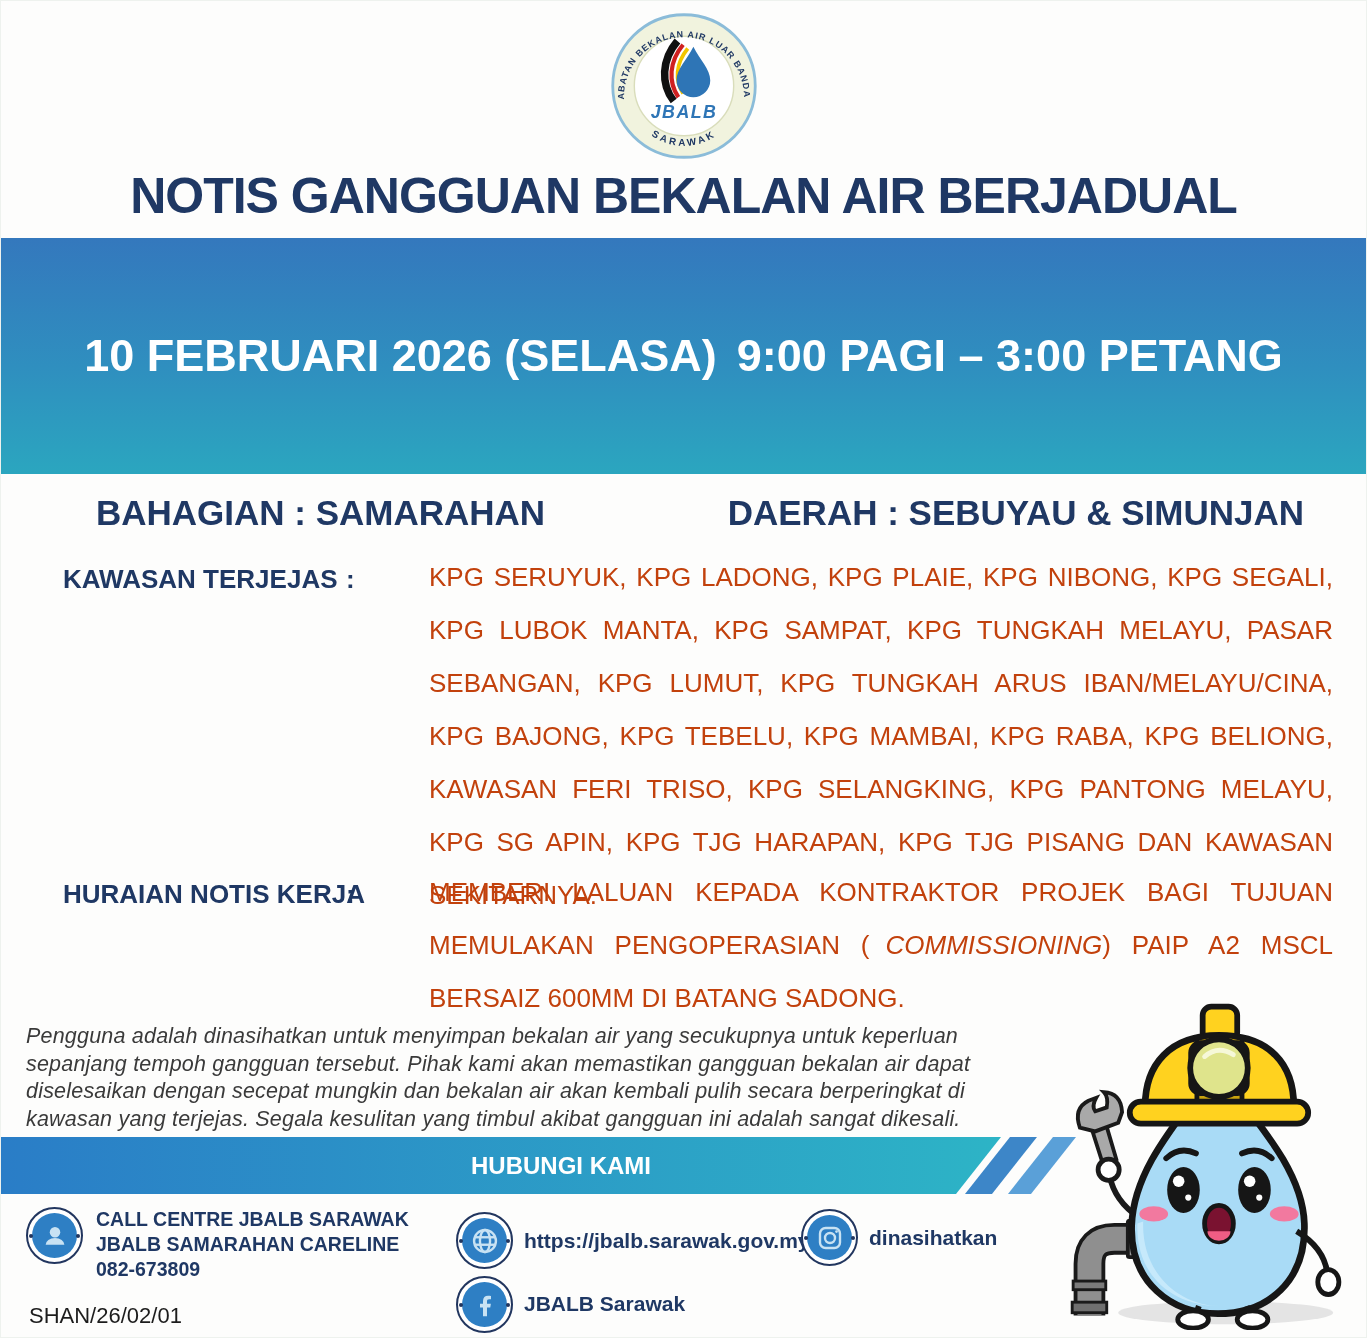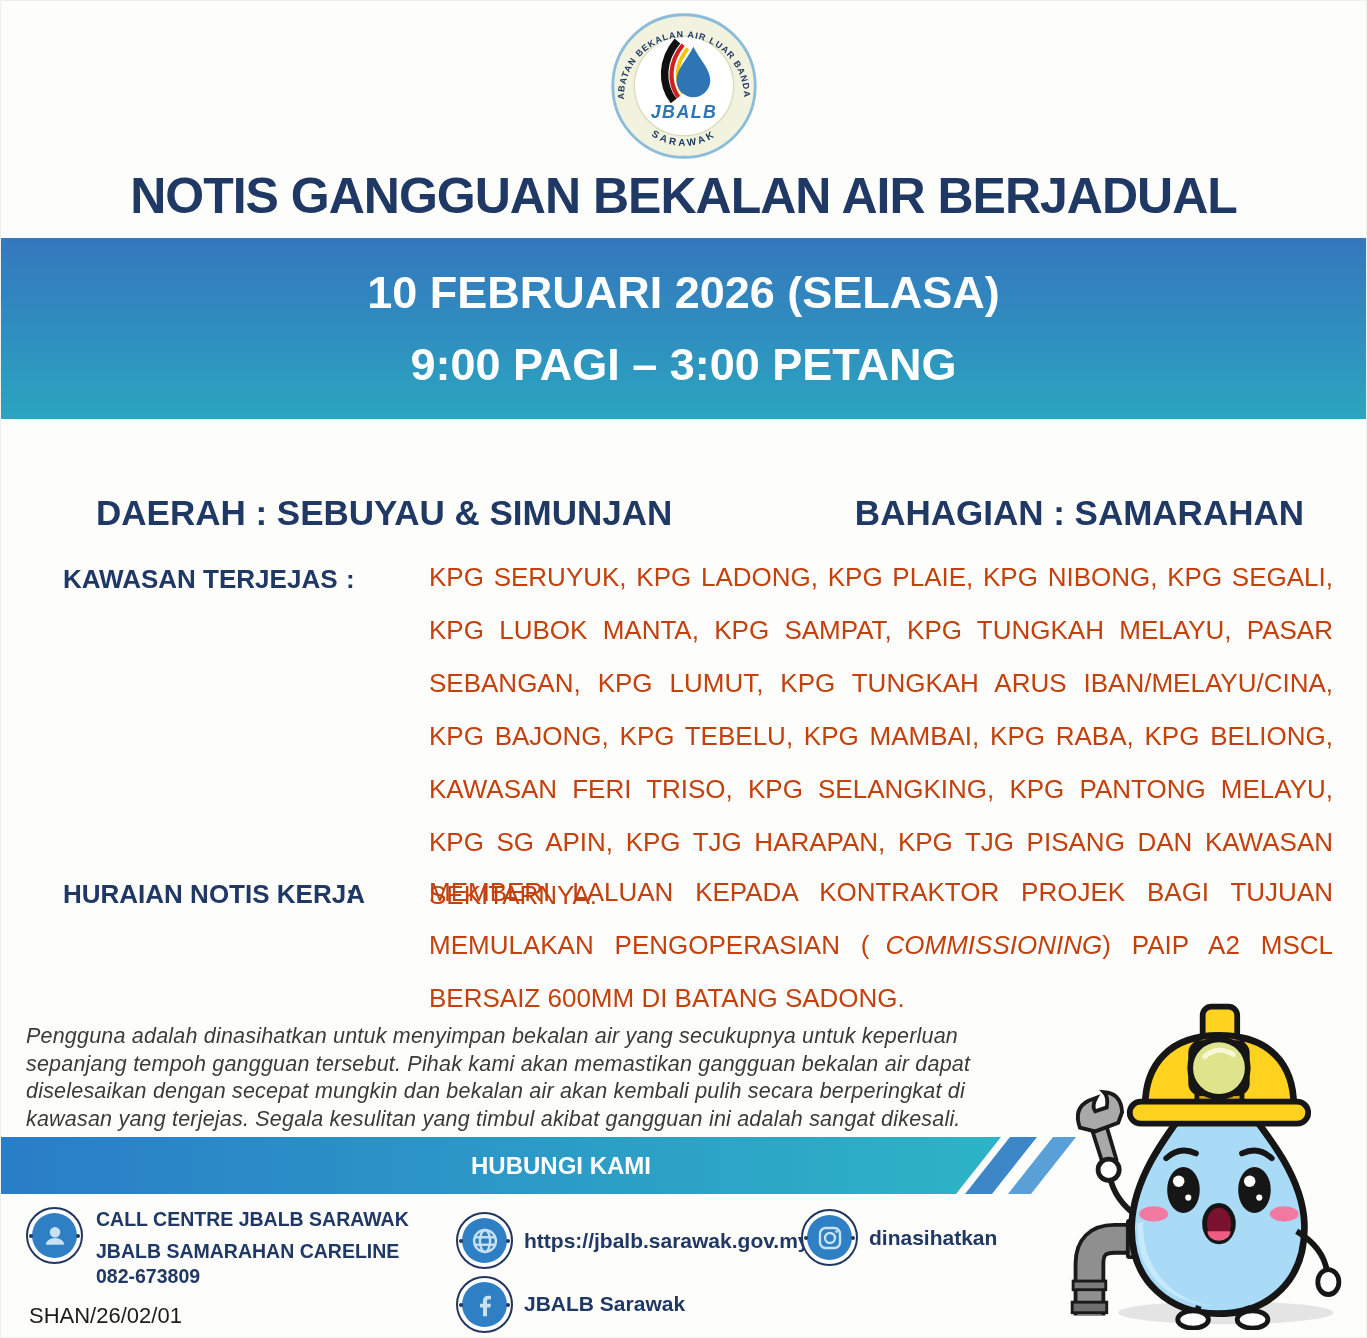--- a/index.html
+++ b/index.html
@@ -16,23 +16,23 @@
   
   .logo { position: absolute; top: 10px; left: 50%; transform: translateX(-50%); width: 150px; height: 150px; }
   
   .title {
     position: absolute; top: 166px; left: 0; width: 100%;
     text-align: center; font-size: 50px; font-weight: bold;
     letter-spacing: -1px; color: #1f3864; white-space: nowrap;
   }
   
   .sched-banner {
-    position: absolute; top: 237px; left: 0; width: 100%; height: 181px;
+    position: absolute; top: 237px; left: 0; width: 100%; height: 236px;
     background: linear-gradient(180deg, #3478bd 0%, #2f8fbf 55%, #2ba6bf 100%);
-    display: flex; flex-direction: column; align-items: center; justify-content: center;
+    display: flex; flex-direction: row; align-items: center; justify-content: center;
     gap: 20px; color: #ffffff;
   }
   .sched-banner .line { font-size: 45px; font-weight: bold; letter-spacing: 0; white-space: nowrap; }
   
   .region-row {
     position: absolute; top: 492px; left: 95px; right: 62px;
     display: flex; justify-content: space-between;
     font-size: 35px; font-weight: bold; color: #1f3864; white-space: nowrap;
   }
   
@@ -88,21 +88,21 @@
     content: ""; position: absolute; width: 4px; height: 4px; border-radius: 50%;
     background: #22365f; top: 50%; margin-top: -2px;
   }
   .c-icon::before { left: 1px; }
   .c-icon::after  { right: 1px; }
   .icon-person    { left: 25px;  top: 1206px; }
   .icon-globe     { left: 455px; top: 1211px; }
   .icon-facebook  { left: 455px; top: 1275px; }
   .icon-instagram { left: 800px; top: 1208px; }
   .call-block { position: absolute; left: 95px; top: 1206px; color: #1f3864; font-weight: bold; font-size: 19.5px; line-height: 25px; }
-  .call-block .grp + .grp { margin-top: 7px; }
+  .call-block .grp + .grp { }
   .c-text { position: absolute; color: #1f3864; font-weight: bold; font-size: 21px; white-space: nowrap; }
   .t-website   { left: 523px; top: 1228px; }
   .t-facebook  { left: 523px; top: 1291px; }
   .t-instagram { left: 868px; top: 1225px; }
   .ref-code { position: absolute; left: 28px; top: 1302px; font-size: 22px; color: #1c1c1c; }
   
   .mascot { position: absolute; left: 1052px; top: 998px; }
 </style>
 </head>
 <body>
@@ -134,22 +134,22 @@
   </div>
 
   <div class="title">NOTIS GANGGUAN BEKALAN AIR BERJADUAL</div>
 
   <div class="sched-banner">
     <div class="line">10 FEBRUARI 2026 (SELASA)</div>
     <div class="line">9:00 PAGI – 3:00 PETANG</div>
   </div>
 
   <div class="region-row">
+    <span>BAHAGIAN : SAMARAHAN</span>
     <span>DAERAH : SEBUYAU &amp; SIMUNJAN</span>
-    <span>BAHAGIAN : SAMARAHAN</span>
   </div>
 
   <div class="sec-label kawasan-label">KAWASAN TERJEJAS</div>
   <div class="sec-colon kawasan-colon">:</div>
   <div class="sec-body kawasan-body">KPG SERUYUK, KPG LADONG, KPG PLAIE, KPG NIBONG, KPG SEGALI, KPG LUBOK MANTA, KPG SAMPAT, KPG TUNGKAH MELAYU, PASAR SEBANGAN, KPG LUMUT, KPG TUNGKAH ARUS IBAN/MELAYU/CINA, KPG BAJONG, KPG TEBELU, KPG MAMBAI, KPG RABA, KPG BELIONG, KAWASAN FERI TRISO, KPG SELANGKING, KPG PANTONG MELAYU, KPG SG APIN, KPG TJG HARAPAN, KPG TJG PISANG DAN KAWASAN SEKITARNYA.</div>
 
   <div class="sec-label huraian-label">HURAIAN NOTIS KERJA</div>
   <div class="sec-colon huraian-colon">:</div>
   <div class="sec-body huraian-body"><span>MEMBERI LALUAN KEPADA KONTRAKTOR PROJEK BAGI TUJUAN MEMULAKAN PENGOPERASIAN (</span><i>COMMISSIONING</i><span>) PAIP A2 MSCL BERSAIZ 600MM DI BATANG SADONG.</span></div>
 

